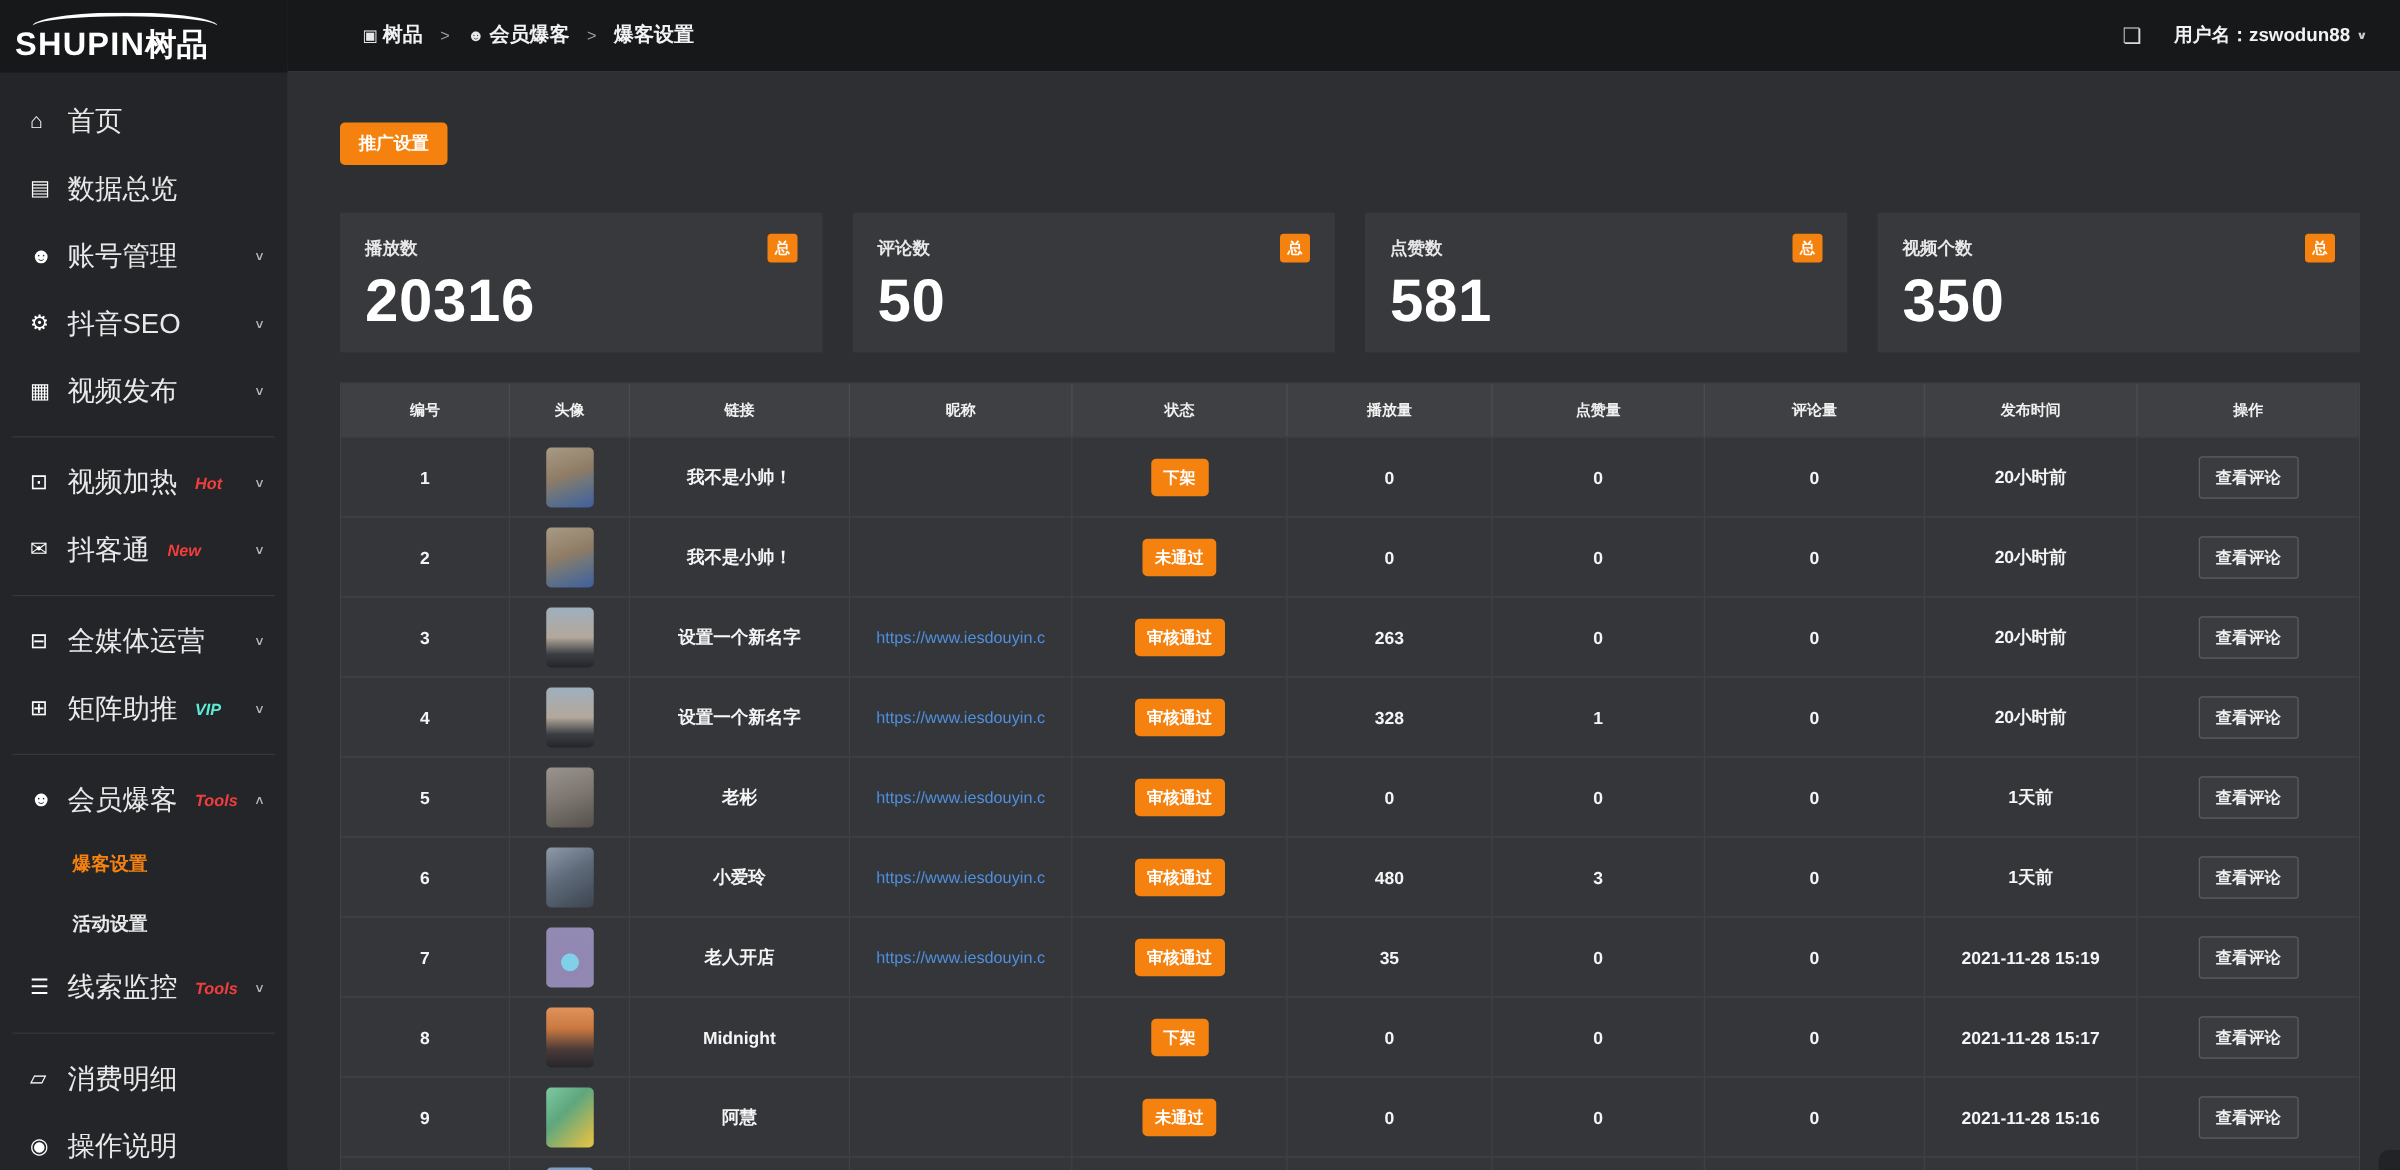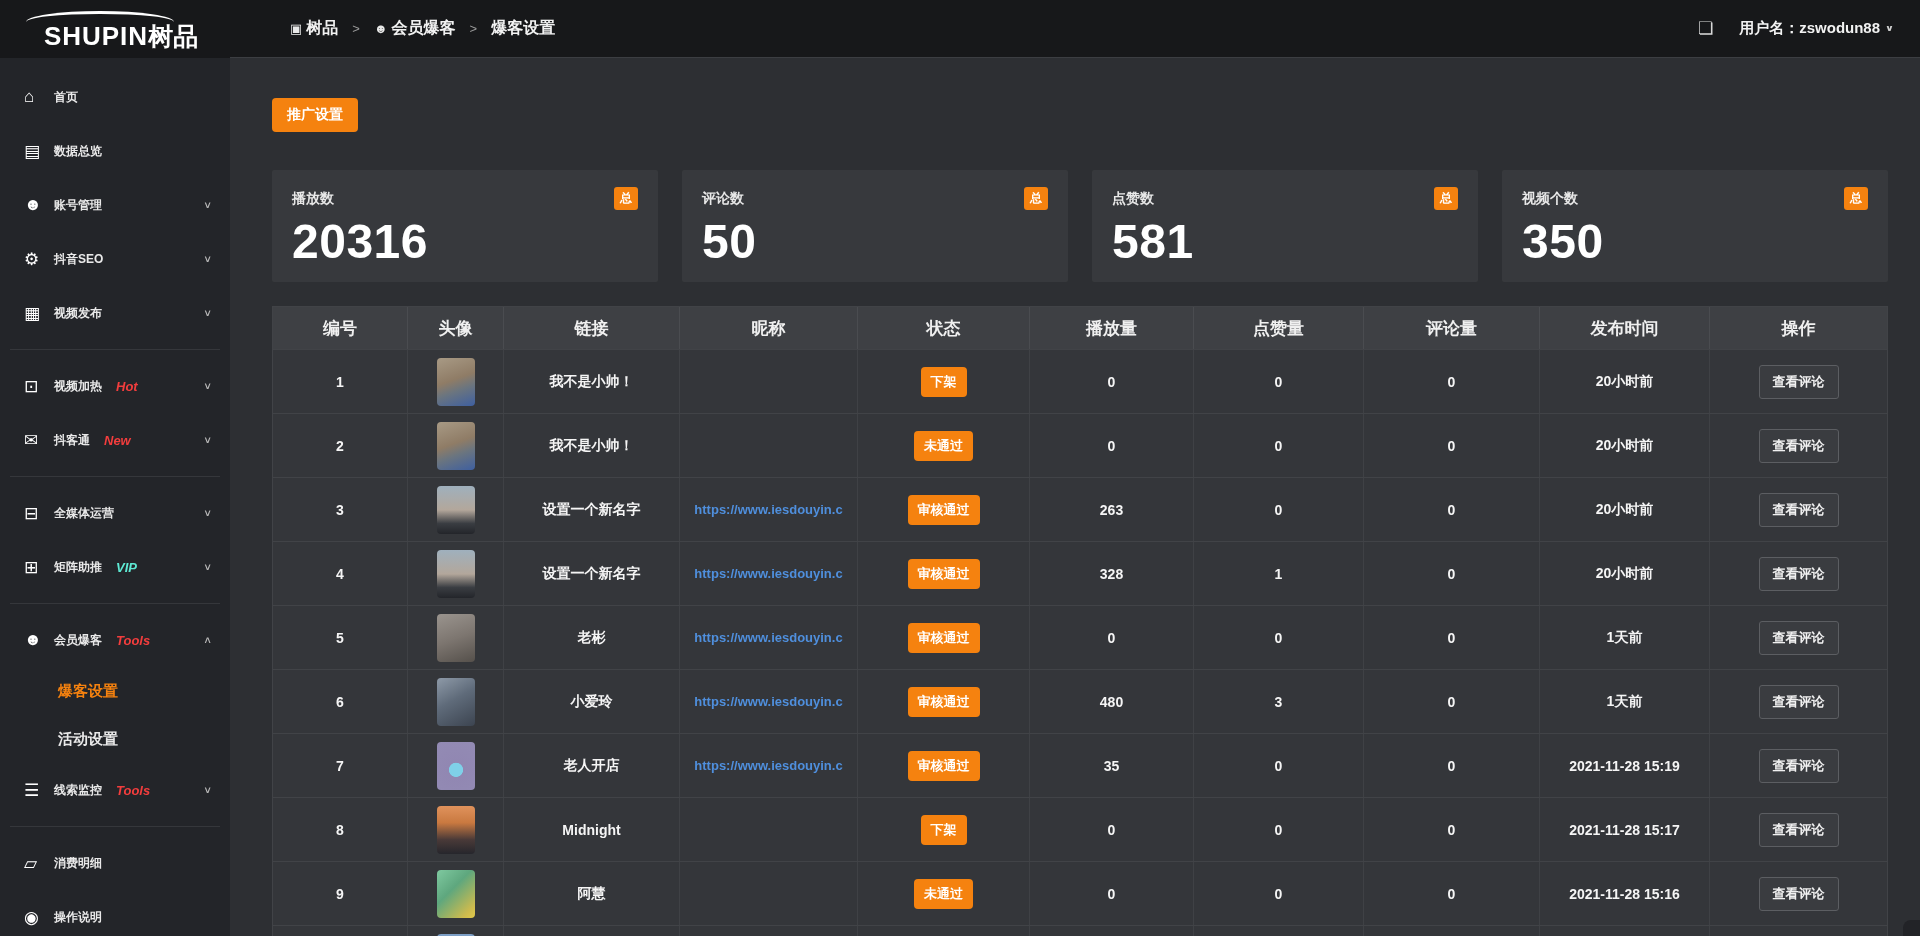--- a/index.html
+++ b/index.html
@@ -2,29 +2,29 @@
 <html><head>
 <meta charset="utf-8">
 <style>
   * { box-sizing: border-box; margin: 0; padding: 0; }
   html,body { width:1920px; height:936px; overflow:hidden; background:#2d2f33;
     font-family:"Liberation Sans","DejaVu Sans",sans-serif; }
   .app { display:flex; width:1920px; height:936px; }
 
   
   .sidebar { width:230px; flex:0 0 230px; background:#232529; display:flex; flex-direction:column; }
-  .logo-area { height:58px; background:#17181a; display:flex; flex-direction:column; justify-content:center; padding:6px 0 4px 12px;text-align:center; }
+  .logo-area { height:58px; background:#17181a; display:flex; flex-direction:column; justify-content:center; padding:6px 0 4px 12px; }
   .logo-arc { width:148px; height:11px; border:solid #ffffff; border-width:3px 0 0 0;
     border-radius:50% 50% 0 0 / 100% 100% 0 0; margin-left:14px; }
   .logo-text { color:#fff; font-size:26px; font-weight:bold; letter-spacing:1px; line-height:28px; white-space:nowrap; }
   .logo-cn { font-size:25px; letter-spacing:0; }
   .menu { flex:1; padding-top:12px; overflow:hidden; }
   .s-item { height:54px; display:flex; align-items:center; padding:0 18px 0 24px; color:#e9e9e9; cursor:pointer; }
   .s-icon { width:30px; font-size:17px; color:#fff; flex:0 0 30px; }
-  .s-label { font-size:12px; font-weight:bold; }
+  .s-label { font-size:22px; font-weight:normal; }
   .s-badge { font-size:13px; font-weight:bold; font-style:italic; margin-left:14px; }
   .s-chevron { margin-left:auto; color:#b9b9b9; font-size:12px; transform:scaleY(.8); }
   .s-sub { height:48px; display:flex; align-items:center; padding-left:58px; color:#e9e9e9; font-size:15px; font-weight:bold; cursor:pointer; }
   .s-sub.active { color:#f5820f; }
   .s-divider { border-top:1px solid #35373b; margin:9px 10px; }
 
   
   .right { flex:1; display:flex; flex-direction:column; min-width:0; }
   .topbar { height:58px; background:#17181a; border-bottom:1px solid #3c3e42; display:flex; align-items:center; padding:0 26px 0 60px; }
   .crumb { display:flex; align-items:center; color:#fff; }
@@ -46,29 +46,29 @@
   .card { background:#37393d; border-radius:2px; height:112px; padding:17px 20px; }
   .card-top { display:flex; align-items:flex-start; justify-content:space-between; }
   .stat-label { color:#e8e8e8; font-size:14px; font-weight:bold; padding-top:3px; }
   .stat-badge { background:#f5820f; color:#fff; font-size:12px; font-weight:bold; border-radius:3px; padding:3px 6px; }
   .stat-value { color:#fff; font-size:48px; font-weight:bold; margin-top:4px; letter-spacing:.5px; }
 
   
   .table { width:1616px; border:1px solid #414347; border-bottom:none; }
   .thead, .trow { display:grid; grid-template-columns:135px 96px 176px 178px 172px 164px 170px 176px 170px 1fr; }
   .thead { background:#3e4044; height:42px; }
-  .th { display:flex; align-items:center; justify-content:center; color:#f0f0f0; font-size:17px; font-weight:bold;
+  .th { display:flex; align-items:center; justify-content:center; color:#f0f0f0; font-size:12px; font-weight:bold;
     border-right:1px solid #4a4c50; }
   .th:last-child { border-right:none; }
   .trow { background:#34363a; height:64px; border-top:1px solid #414347; }
   .td { display:flex; align-items:center; justify-content:center; color:#f5f5f5; font-size:14px; font-weight:bold;
     border-right:1px solid #3f4145; overflow:hidden; padding:0 6px; }
   .td:last-child { border-right:none;align-items:center; }
   .avatar { width:38px; height:48px; border-radius:4px; background:#666; }
-  .c-link a { color:#4f8fdd; font-size:13px; font-weight:bold; text-decoration:none; white-space:nowrap; }
+  .c-link a { color:#4f8fdd; font-size:13px; font-weight:normal; text-decoration:none; white-space:nowrap; }
   .status-badge { background:#f5820f; color:#fff; font-size:13px; font-weight:bold; border-radius:4px;
     padding:6px 10px; cursor:pointer; white-space:nowrap; }
   .view-btn { background:#3a3c40; border:1px solid #5c5e62; color:#f0f0f0; font-size:13px; font-weight:bold;
     border-radius:3px; padding:7px 13px; cursor:pointer; white-space:nowrap; }
 
   
   .float-widget { position:absolute; right:0; top:862px; width:17px; height:70px; background:#222327;
     border-radius:8px 0 0 8px; display:flex; flex-direction:column; align-items:center; justify-content:flex-end;
     padding-bottom:9px; gap:4px; cursor:pointer; }
 </style>

